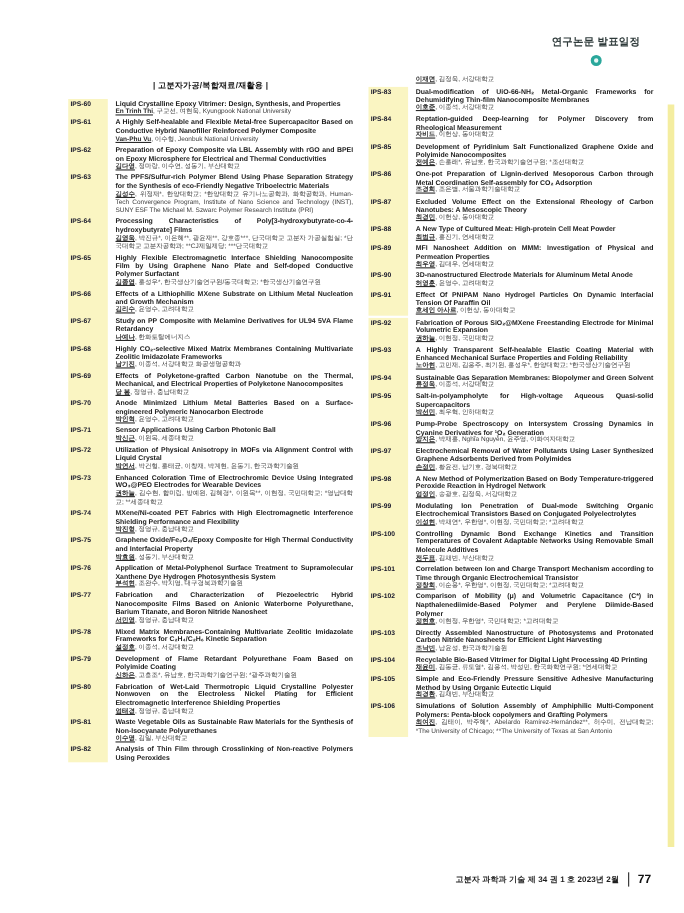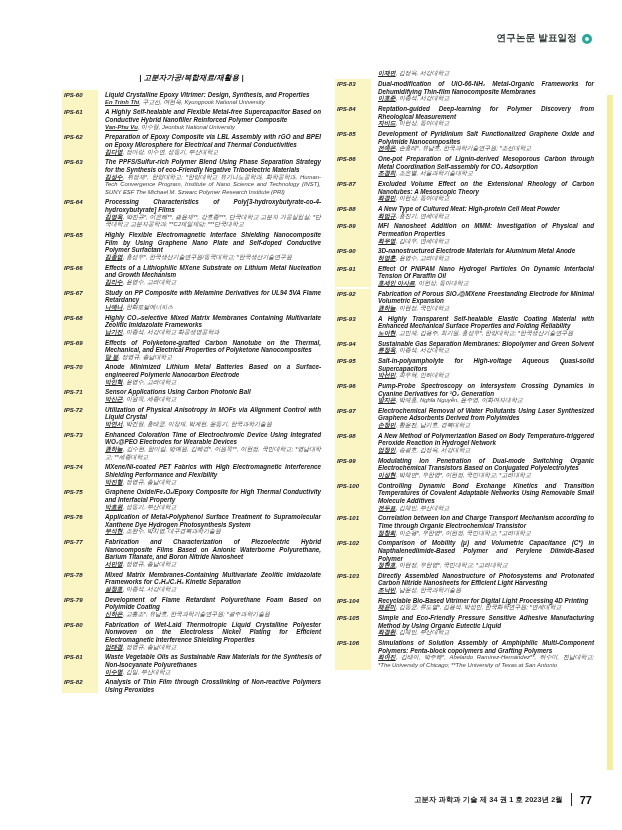--- a/index.html
+++ b/index.html
@@ -7,42 +7,41 @@
   body { font-family: "Liberation Sans", sans-serif; }
   .page {
     position: relative;
     width: 622px; height: 830px;
     background: #ffffff;
     overflow: hidden;
     margin: 0 auto;
   }
   
   .page-header {
-    position: absolute; top: 32px; right: 30px;
-    display: flex; align-items: center; gap: 5px;
+    position: absolute; top: 32px; right: 40px;
+    display: flex; align-items: center; gap: 5px; flex-direction: column;
   }
   .page-header .title {
     font-size: 9.5px; font-weight: 700; color: #2e3a3a; letter-spacing: 0.2px;
   }
   .ring-icon {
     width: 10px; height: 10px; border-radius: 50%;
     border: 3px solid #2aa79b; background: #e8f6f4;
   }
   
   .edge-bar {
     position: absolute; right: 9px; top: 95px;
     width: 6px; height: 675px;
     background: #f4eda0;
   }
   
   .columns {
     position: absolute; left: 62px; top: 70px;
     display: flex; gap: 14px;
     width: 532px;
-    font-style: italic;
   }
   .col { width: 259px; }
   .section-header {
     text-align: center;
     font-size: 7.4px; font-weight: 700; color: #101010;
     margin: 3px 0 8px 0;
     letter-spacing: 0.2px;
   }
   .group { position: relative; }
   .group::before {

